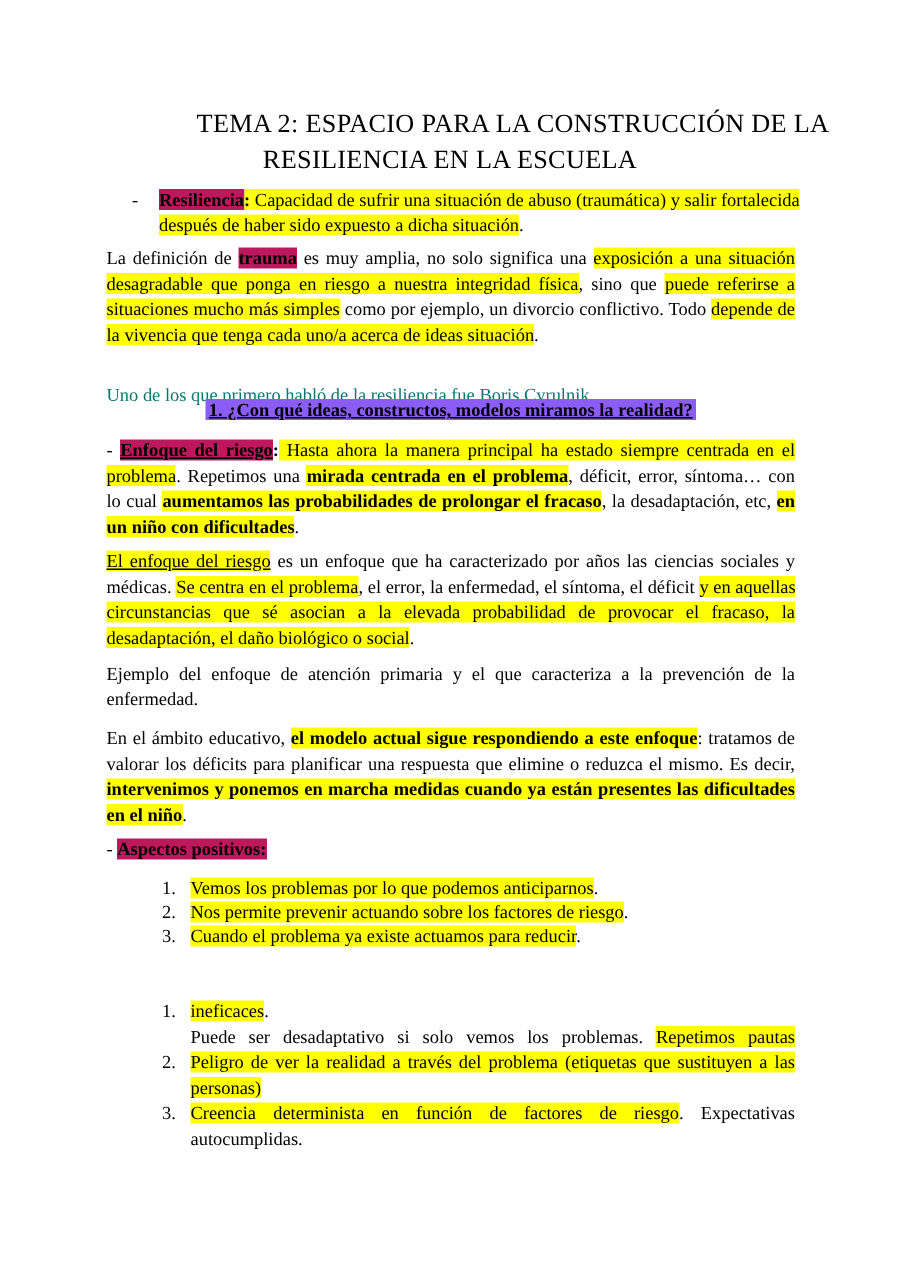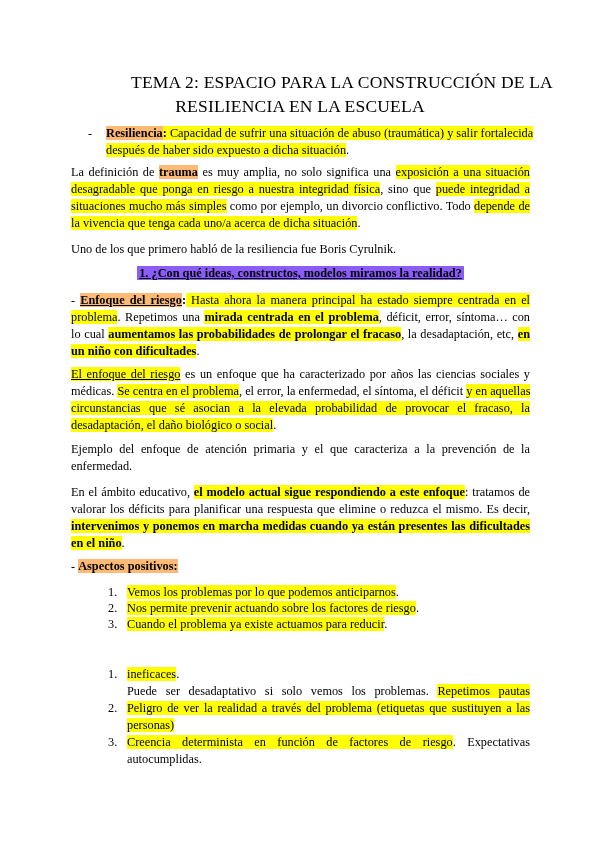--- a/index.html
+++ b/index.html
@@ -3,47 +3,47 @@
   <meta charset="utf-8">
   <style>
     html, body { margin: 0; padding: 0; background: #ffffff; }
     body { width: 600px; height: 848px; position: relative; overflow: hidden; font-family: "Liberation Serif", "DejaVu Serif", serif; color: #000; }
     .page { position: absolute; left: 0; top: 0; width: 600px; height: 848px; background: #fff; }
     .title { position: absolute; left: 0; width: 600px; text-align: center; font-size: 17.5px; line-height: 24px; letter-spacing: 0.2px; }
     .p { position: absolute; left: 71px; width: 459px; font-size: 12.3px; line-height: 17px; text-align: justify; }
     .line { display: block; white-space: nowrap; text-align: justify; text-align-last: justify; }
     .line.last { text-align-last: left; }
     .y { background: #ffff00; }
-    .g { background: #fdba74; }
+    .g { background: #be185d; }
     .c { background: #8b5cf6; }
     .b { font-weight: bold; }
     .u { text-decoration: underline; }
-    .red { color: #000000; }
+    .red { color: #0f766e; margin-top: 14px; }
     .dash { position: absolute; font-size: 12.3px; }
     .num { position: absolute; font-size: 12.3px; line-height: 17px; }
   </style>
 </head>
 <body>
 
 <div class="page">
 
   <div class="title" style="top:70px;padding-left:42px;">TEMA 2: ESPACIO PARA LA CONSTRUCCIÓN DE LA</div>
   <div class="title" style="top:94px;">RESILIENCIA EN LA ESCUELA</div>
 
   <div class="dash" style="left:88px; top:126px;">-</div>
   <div class="p" style="left:106px; width:420px; top:125px;">
     <span class="line"><span class="g b">Resiliencia</span><span class="y b">:</span><span class="y"> Capacidad de sufrir una situación de abuso (traumática) y salir fortalecida</span></span>
     <span class="line last"><span class="y">después de haber sido expuesto a dicha situación</span><span>.</span></span>
   </div>
 
   <div class="p" style="top:164px;">
     <span class="line"><span>La definición de </span><span class="g b">trauma</span><span> es muy amplia, no solo significa una </span><span class="y">exposición a una situación</span></span>
-    <span class="line"><span class="y">desagradable que ponga en riesgo a nuestra integridad física</span><span>, sino que </span><span class="y">puede integridad a</span></span>
+    <span class="line"><span class="y">desagradable que ponga en riesgo a nuestra integridad física</span><span>, sino que </span><span class="y">puede referirse a</span></span>
     <span class="line"><span class="y">situaciones mucho más simples</span><span> como por ejemplo, un divorcio conflictivo. Todo </span><span class="y">depende de</span></span>
-    <span class="line last"><span class="y">la vivencia que tenga cada uno/a acerca de dicha situación</span><span>.</span></span>
+    <span class="line last"><span class="y">la vivencia que tenga cada uno/a acerca de ideas situación</span><span>.</span></span>
   </div>
 
   <div class="p red" style="top:241px;">Uno de los que primero habló de la resiliencia fue Boris Cyrulnik.</div>
 
   <div class="p" style="top:265px; text-align:center;">
     <span class="c b u" style="padding:0 2px;">1.   ¿Con qué ideas, constructos, modelos miramos la realidad?</span>
   </div>
 
   <div class="p" style="top:292px;">
     <span class="line"><span>- </span><span class="g b u">Enfoque del riesgo</span><span class="b">:</span><span class="y"> Hasta ahora la manera principal ha estado siempre centrada en el</span></span>

